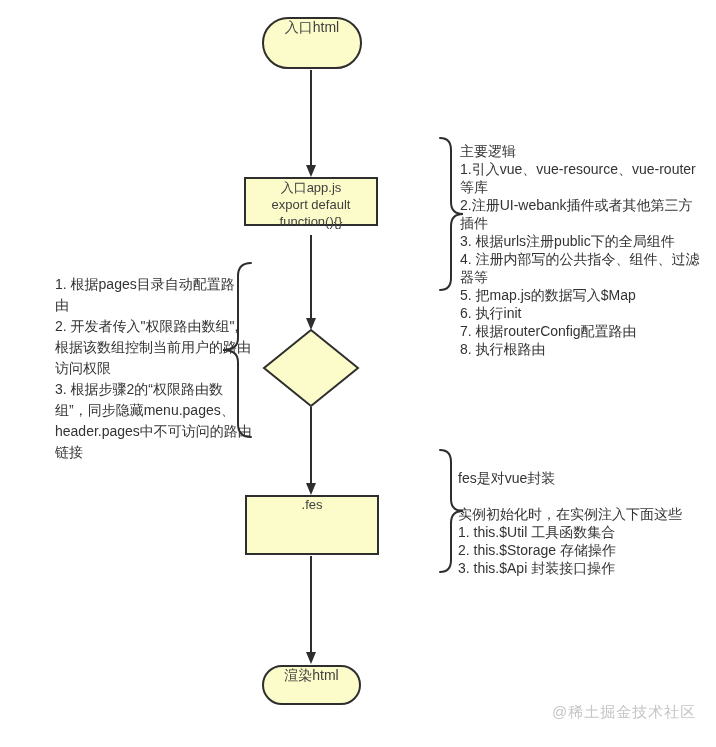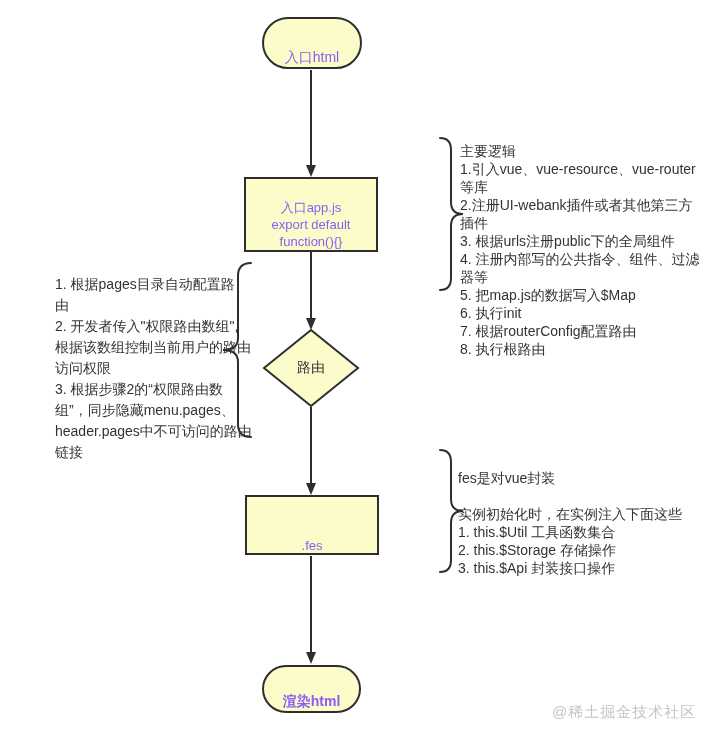--- a/index.html
+++ b/index.html
@@ -2,23 +2,23 @@
 <html><head>
 <meta charset="utf-8">
 <style>
   html,body{margin:0;padding:0;background:#ffffff;}
   #canvas{
     position:relative;width:716px;height:747px;background:#ffffff;overflow:hidden;
     font-family:"Liberation Sans","DejaVu Sans",sans-serif;color:#333333;
   }
   #wires{position:absolute;left:0;top:0;width:716px;height:747px;}
   .node{
-    position:absolute;display:flex;align-items:flex-end;justify-content:center;
+    position:absolute;display:flex;align-items:flex-start;justify-content:center;
     background:#FCFCCA;border:2px solid #2e2e2e;box-sizing:border-box;
-    font-size:14px;color:#8b5cf6;text-align:center;
+    font-size:14px;color:#404040;text-align:center;
   }
   .stadium{border-radius:26px;}
   .note{
     position:absolute;white-space:pre-line;font-size:14px;line-height:19px;color:#333333;
   }
   .note.tight{line-height:18px;}
   .diamond-label{
     position:absolute;display:flex;align-items:center;justify-content:center;
     background:transparent;border:none;font-size:14px;color:#333333;
   }
@@ -59,35 +59,32 @@
 
     <path d="M 440 138 Q 451 138 451 150 L 451 202 Q 451 214 463 214 Q 451 214 451 226 L 451 278 Q 451 290 440 290" fill="none" stroke="#2e2e2e" stroke-width="2" stroke-linecap="round"></path>
 
     <path d="M 440 450 Q 451 450 451 462 L 451 499 Q 451 511 463 511 Q 451 511 451 523 L 451 560 Q 451 572 440 572" fill="none" stroke="#2e2e2e" stroke-width="2" stroke-linecap="round"></path>
   </svg>
 
   <div class="node stadium" style="left:262px;top:17px;width:100px;height:52px;">
     <span>入口html</span>
   </div>
 
-  <div class="node" style="left:244px;top:177px;width:134px;height:75px;font-size:13px;line-height:17px;white-space:pre-line;">
+  <div class="node" style="left:244px;top:177px;width:134px;height:49px;font-size:13px;line-height:17px;white-space:pre-line;">
     <span style="white-space:pre-line;">入口app.js
 export default
 function(){}</span>
   </div>
 
-  <div class="diamond-label" style="left:264px;top:330px;width:94px;height:76px;">
-    <span>路由</span>
-  </div>
 
   <div class="node" style="left:245px;top:495px;width:134px;height:60px;font-size:13px;">
     <span>.fes</span>
   </div>
 
-  <div class="node stadium" style="left:262px;top:665px;width:99px;height:48px;border-radius:25px;font-weight:bold;">
+  <div class="node stadium" style="left:262px;top:665px;width:99px;height:40px;border-radius:25px;">
     <span>渲染html</span>
   </div>
 
 
   <div class="note tight" style="left:460px;top:142px;width:252px;">主要逻辑
 1.引入vue、vue-resource、vue-router
 等库
 2.注册UI-webank插件或者其他第三方
 插件
 3. 根据urls注册public下的全局组件

